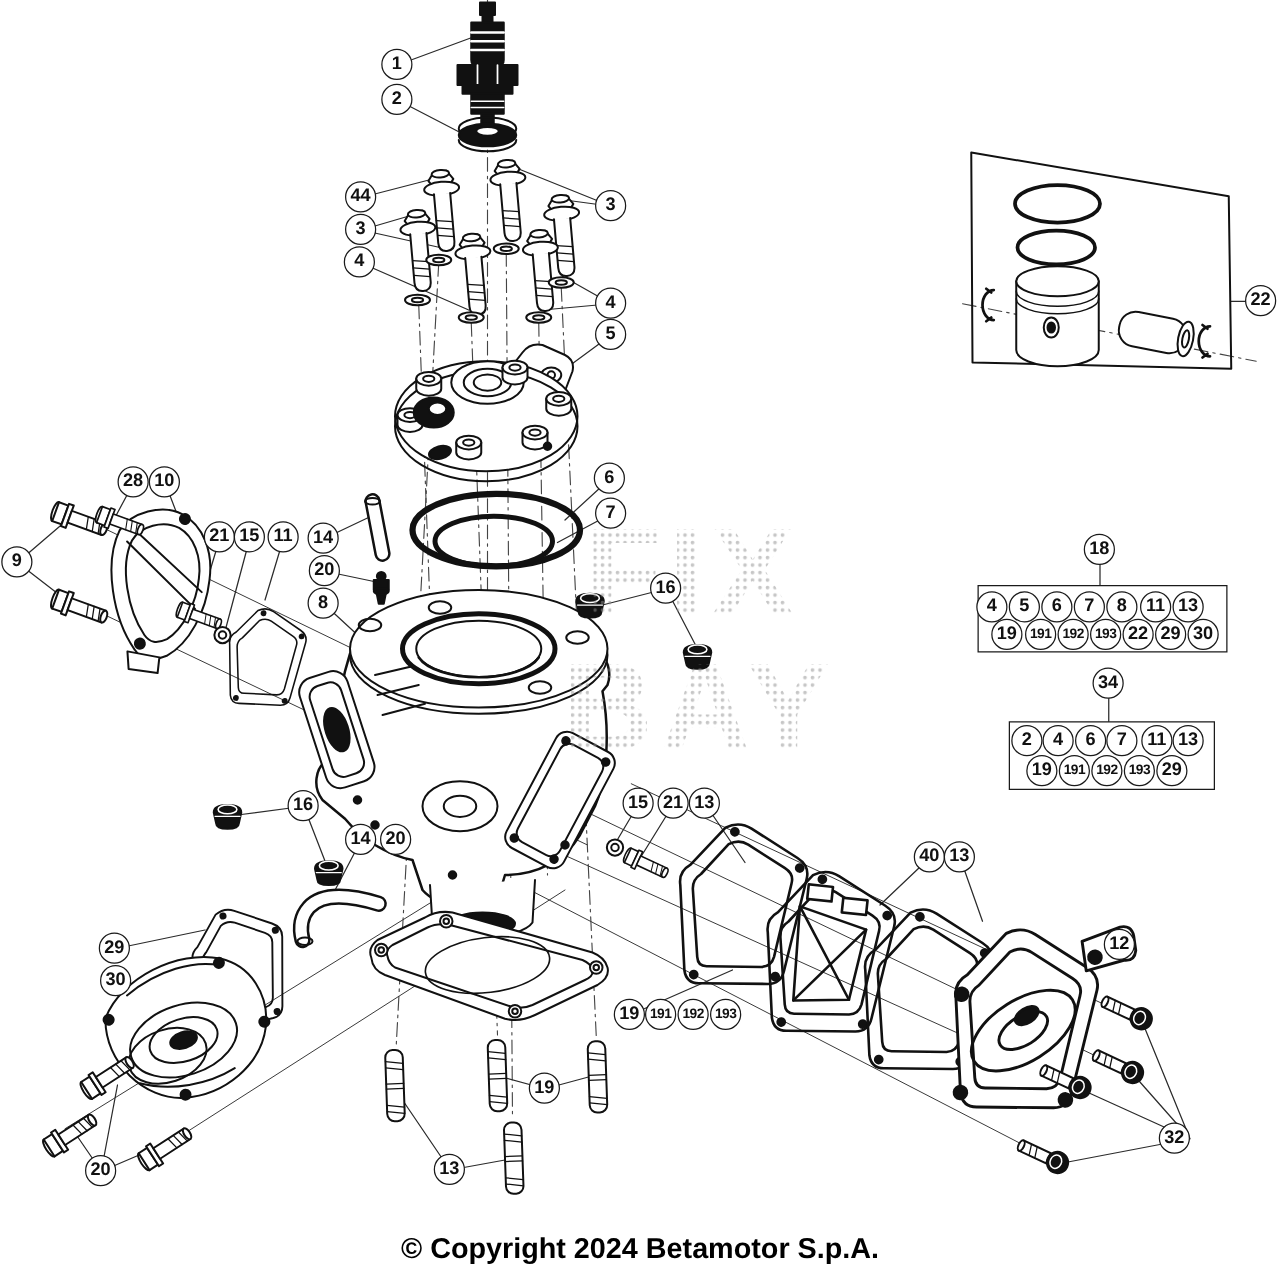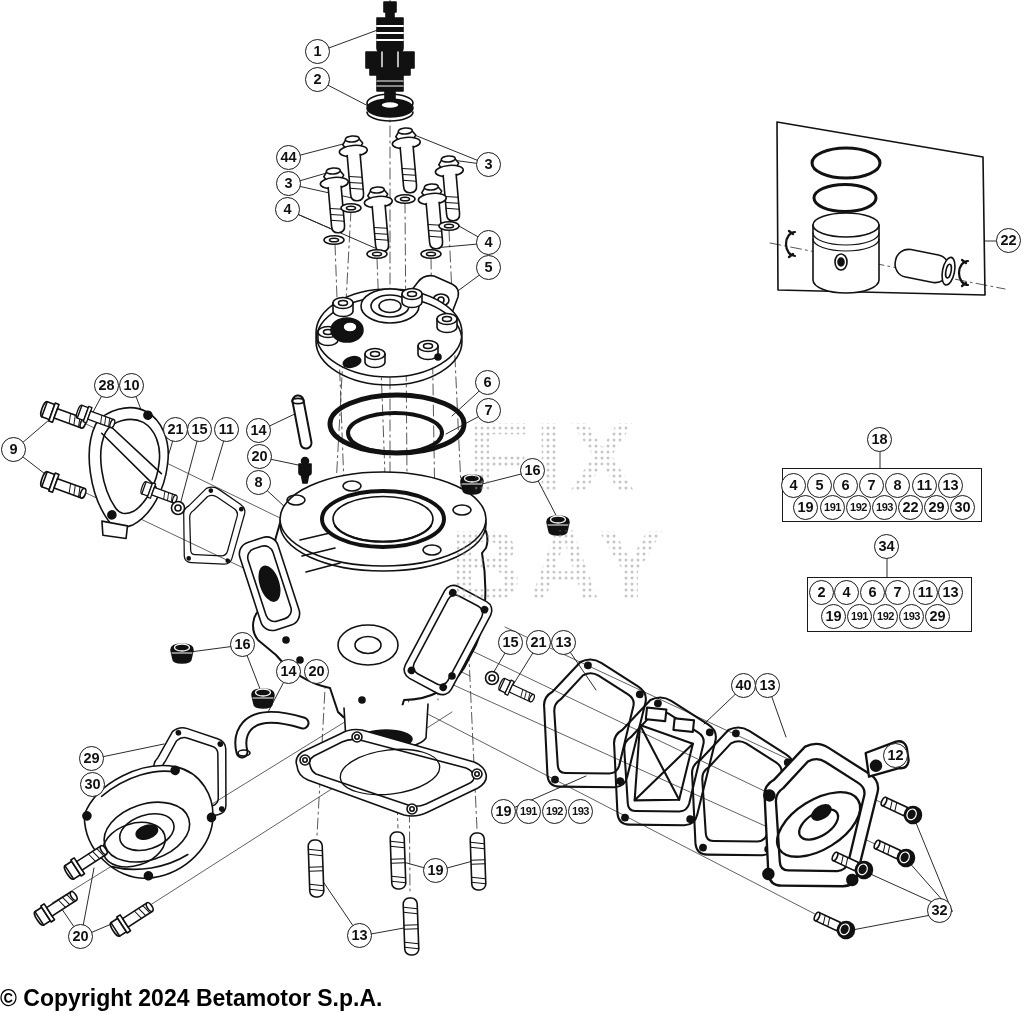--- a/index.html
+++ b/index.html
@@ -6,21 +6,21 @@
   .canvas{position:relative;width:1024px;height:1014px;background:#fff;overflow:hidden;
           font-family:"Liberation Sans",sans-serif;}
   svg{position:absolute;left:0;top:0;}
   
   .co{position:absolute;width:23px;height:23px;margin-left:-13px;margin-top:-13px;
       border:1.7px solid #1a1a1a;border-radius:50%;background:#fff;color:#111;
       display:flex;align-items:center;justify-content:center;
       font-weight:bold;font-size:14.5px;line-height:1;z-index:5;}
   .co.sm{font-size:11px;letter-spacing:-0.4px;}
   .legend{position:absolute;border:1.7px solid #1a1a1a;background:transparent;z-index:3;}
-  .copyright{position:absolute;left:0;right:0;top:985px;text-align:left;
+  .copyright{position:absolute;left:0;right:0;top:985px;text-align:center;
              font-weight:bold;font-size:23px;color:#000;z-index:6;}
 </style>
 </head>
 <body>
 
 <div class="canvas">
 
 <svg width="1024" height="1014" viewBox="0 0 1024 1014" style="stroke:#111;fill:none;stroke-width:1.6;stroke-linejoin:round;stroke-linecap:round;">
   <defs>
     <pattern id="ht" width="6" height="6" patternUnits="userSpaceOnUse">

